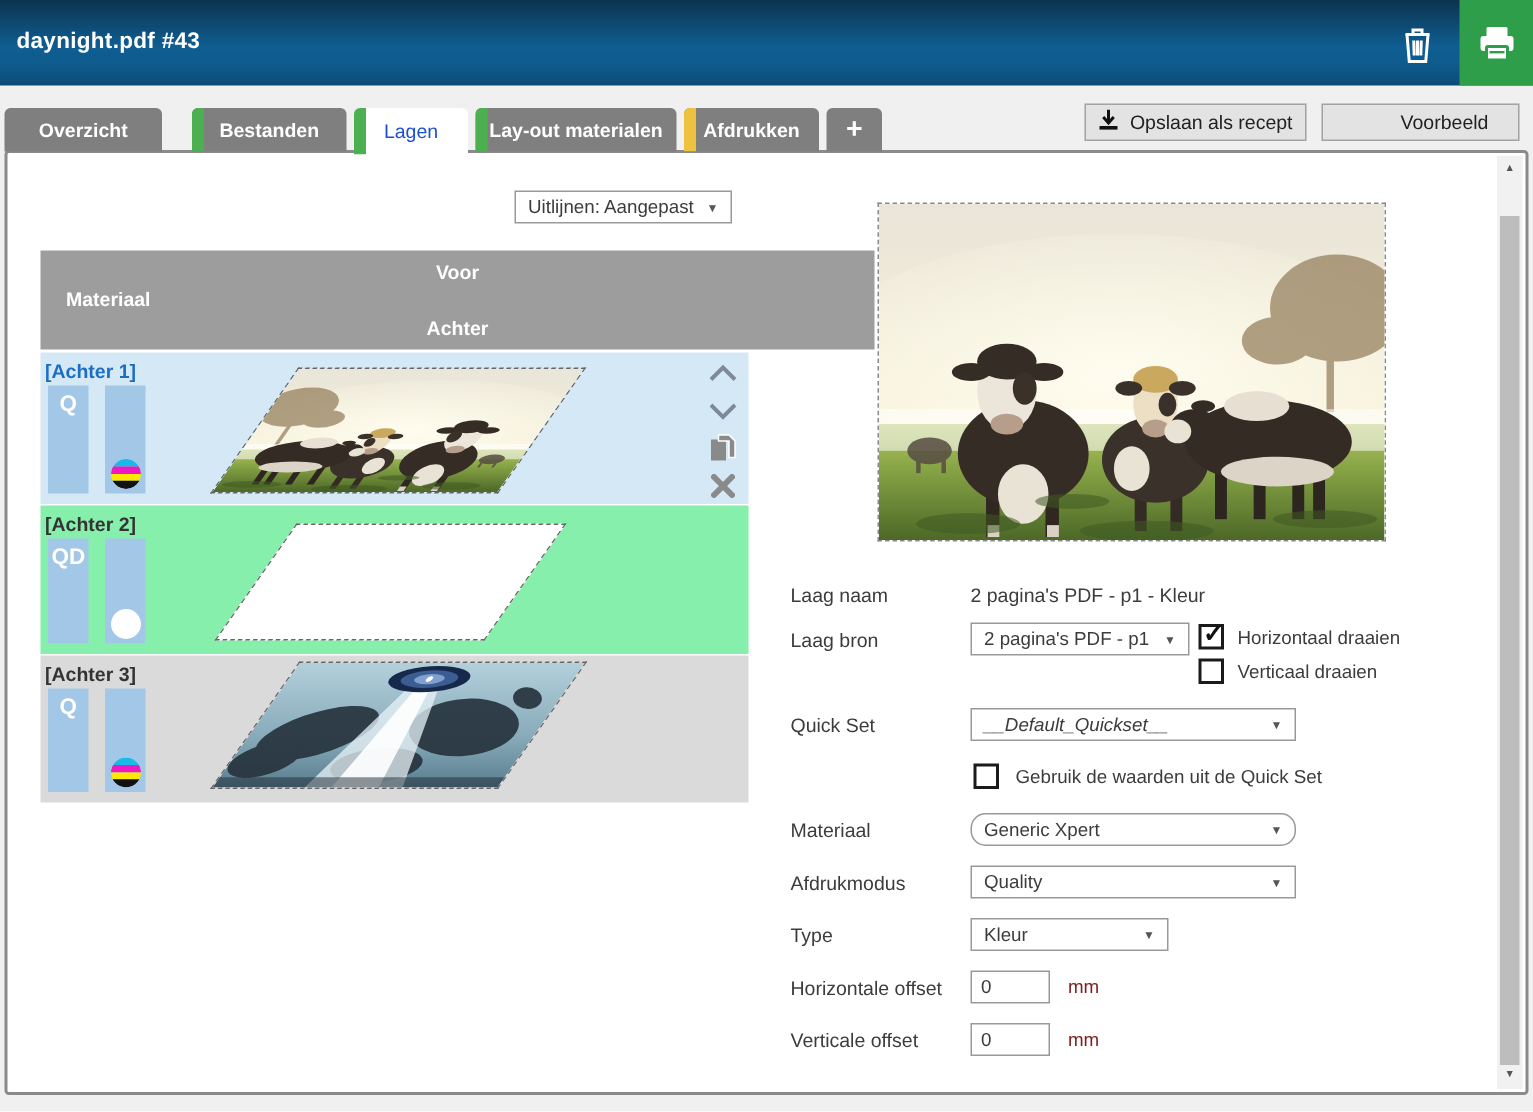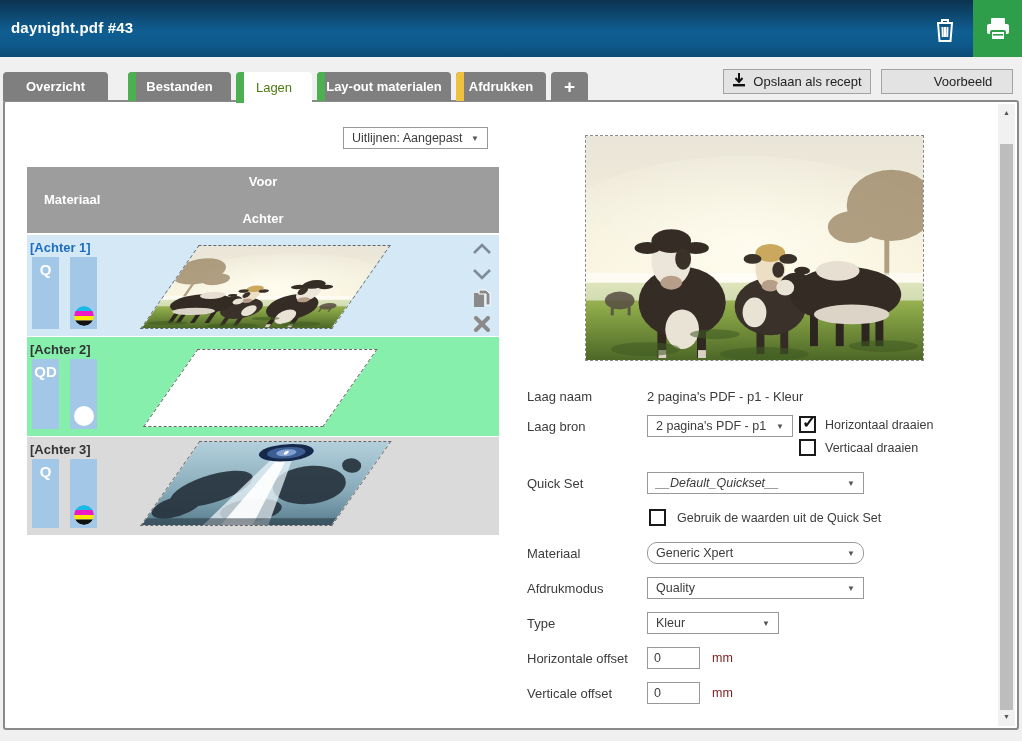--- a/index.html
+++ b/index.html
@@ -15,21 +15,21 @@
   .print-btn { right:0; width:49px; height:57px; background:#2e9e4b; }
   .tb-btn svg { display:block; margin:auto; }
 
   
   .tab { position:absolute; top:72px; height:29px; background:#7f7f7f; border-radius:4px 4px 0 0;
     color:#fff; font-size:13px; font-weight:600; display:flex; align-items:center; justify-content:center;
     cursor:pointer; overflow:hidden; z-index:3; }
   .tab .stripe { position:absolute; left:0; top:0; width:8px; height:100%; }
   .stripe.green { background:#4caf50; }
   .stripe.yellow { background:#eec23e; }
-  .tab.active { background:#fff; color:#4d7c0f; height:31px; z-index:6; font-weight:400; }
+  .tab.active { background:#fff; color:#1d4ed8; height:31px; z-index:6; font-weight:400; }
   .tab-overzicht { left:3px;  width:105px; }
   .tab-bestanden { left:128px; width:103px; }
   .tab-lagen     { left:236px; width:76px; }
   .tab-layout    { left:317px; width:134px; }
   .tab-afdrukken { left:456px; width:90px; }
   .tab-plus      { left:551px; width:37px; font-size:19px; font-weight:bold; }
 
   
   .hdr-btn { position:absolute; top:69px; height:25px; background:#e3e3e3; border:1px solid #a3a3a3;
     font-family:"Liberation Sans",sans-serif; font-size:13px; color:#222; cursor:pointer;
@@ -41,21 +41,21 @@
   .panel { position:absolute; left:3px; top:100px; width:1016px; height:630px;
     background:#fff; border:2px solid #8a8a8a; border-radius:3px; z-index:2; }
 
   
   .dd { position:absolute; background:#fff; border:1px solid #999; font-size:12.5px; color:#3c3c3c;
     display:flex; align-items:center; padding:0 8px; cursor:pointer; }
   .dd .dd-arrow { margin-left:auto; font-size:8px; color:#555; padding-left:6px; }
   .dd-align { left:338px; top:25px; width:145px; height:22px; }
 
   
-  .list-header { position:absolute; left:22px; top:65px; width:472px; height:66px; background:#9d9d9d;
+  .list-header { position:absolute; left:22px; top:65px; width:556px; height:66px; background:#9d9d9d;
     color:#fff; font-size:13px; font-weight:bold; }
   .lh-voor   { position:absolute; top:7px;  left:0; width:100%; text-align:center; }
   .lh-achter { position:absolute; bottom:7px; left:0; width:100%; text-align:center; }
   .lh-mat    { position:absolute; top:25px; left:17px; }
 
   
   .layer-row { position:absolute; left:22px; width:472px; cursor:pointer; }
   .row-1 { top:133px; height:101px; background:#d5e8f6; }
   .row-2 { top:235px; height:99px;  background:#86efac; }
   .row-3 { top:335px; height:98px;  background:#dadada; }

